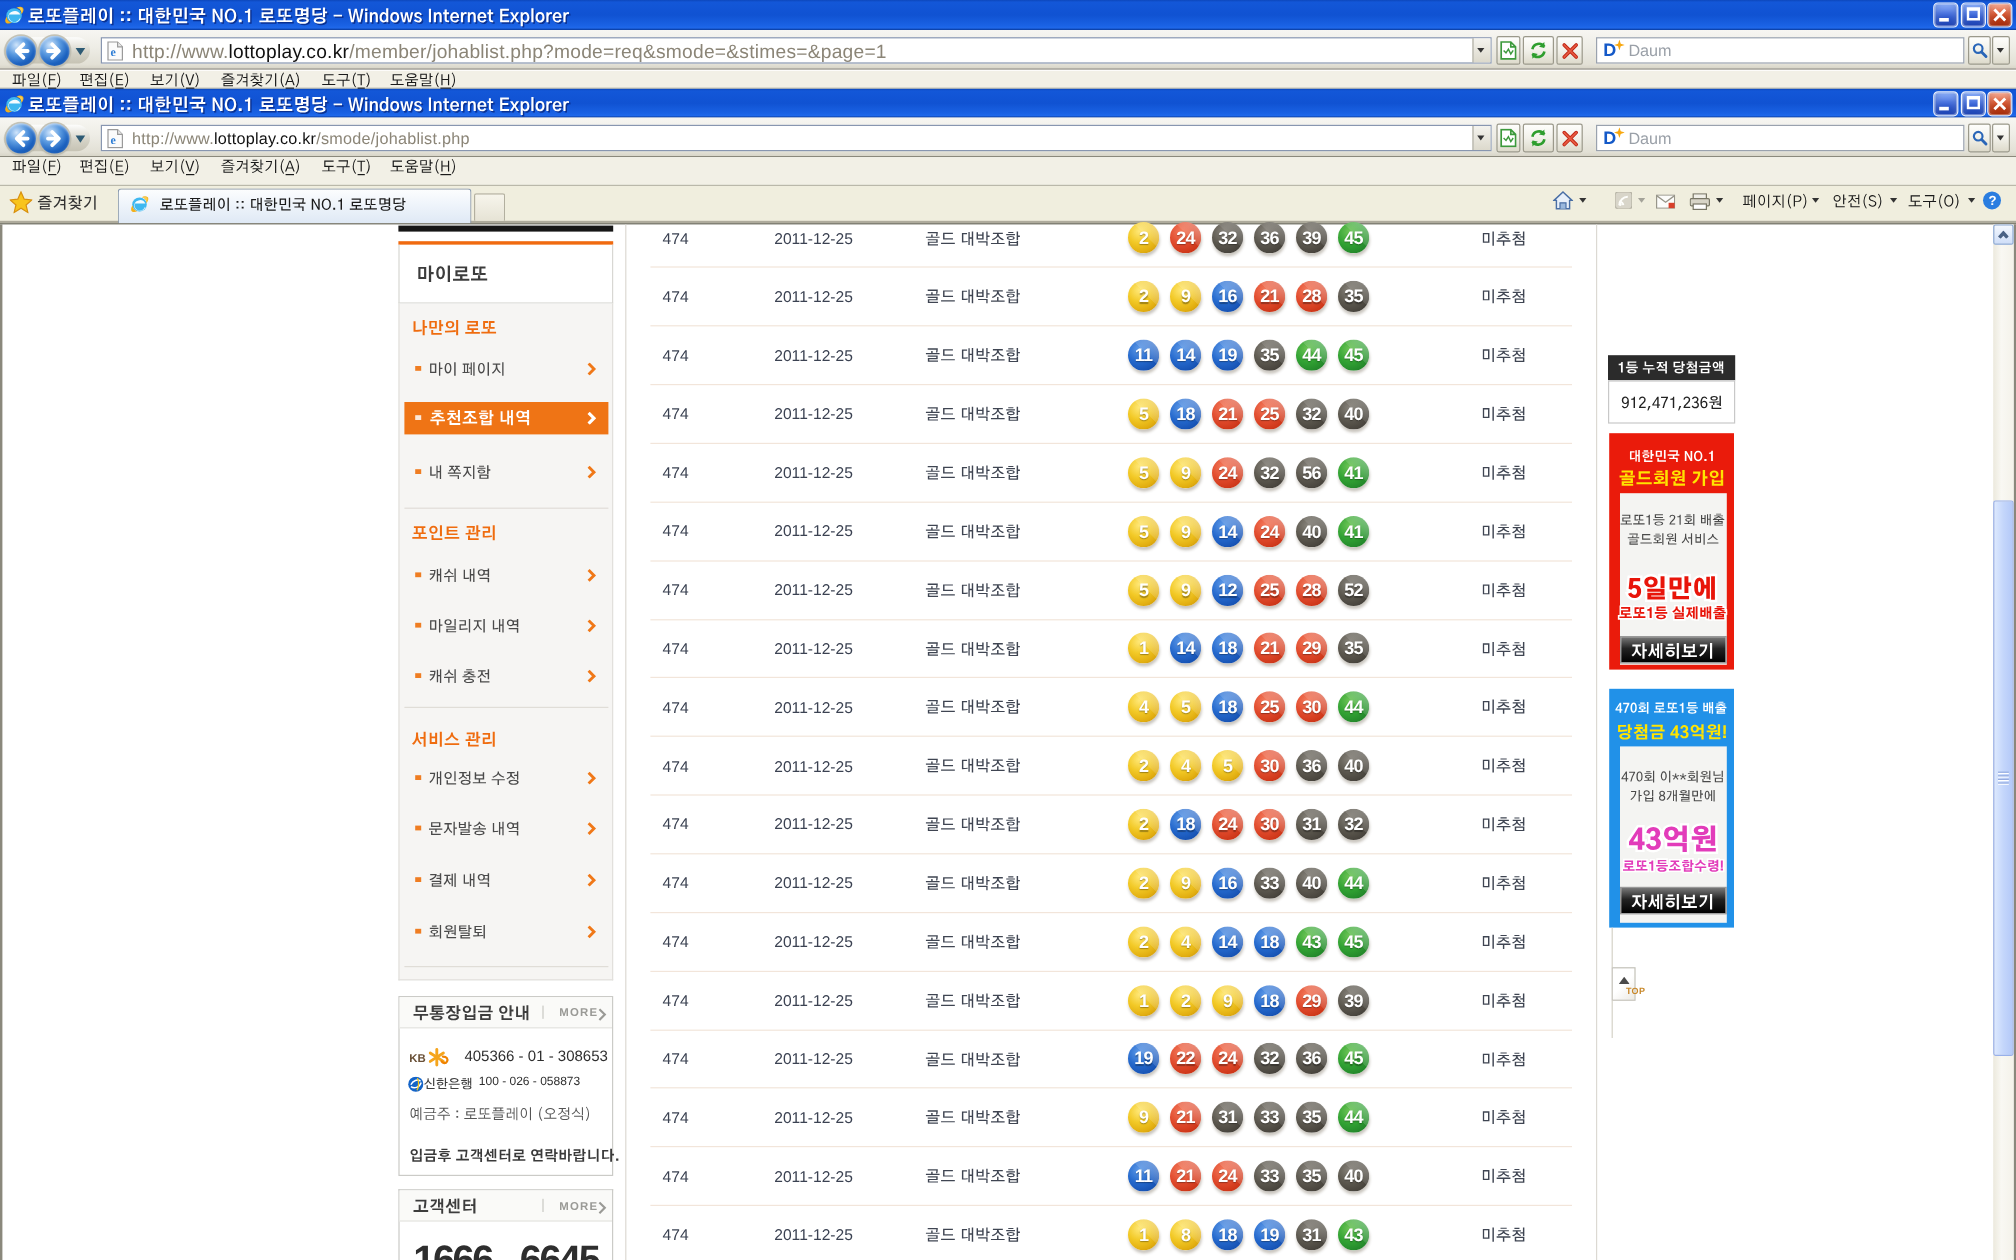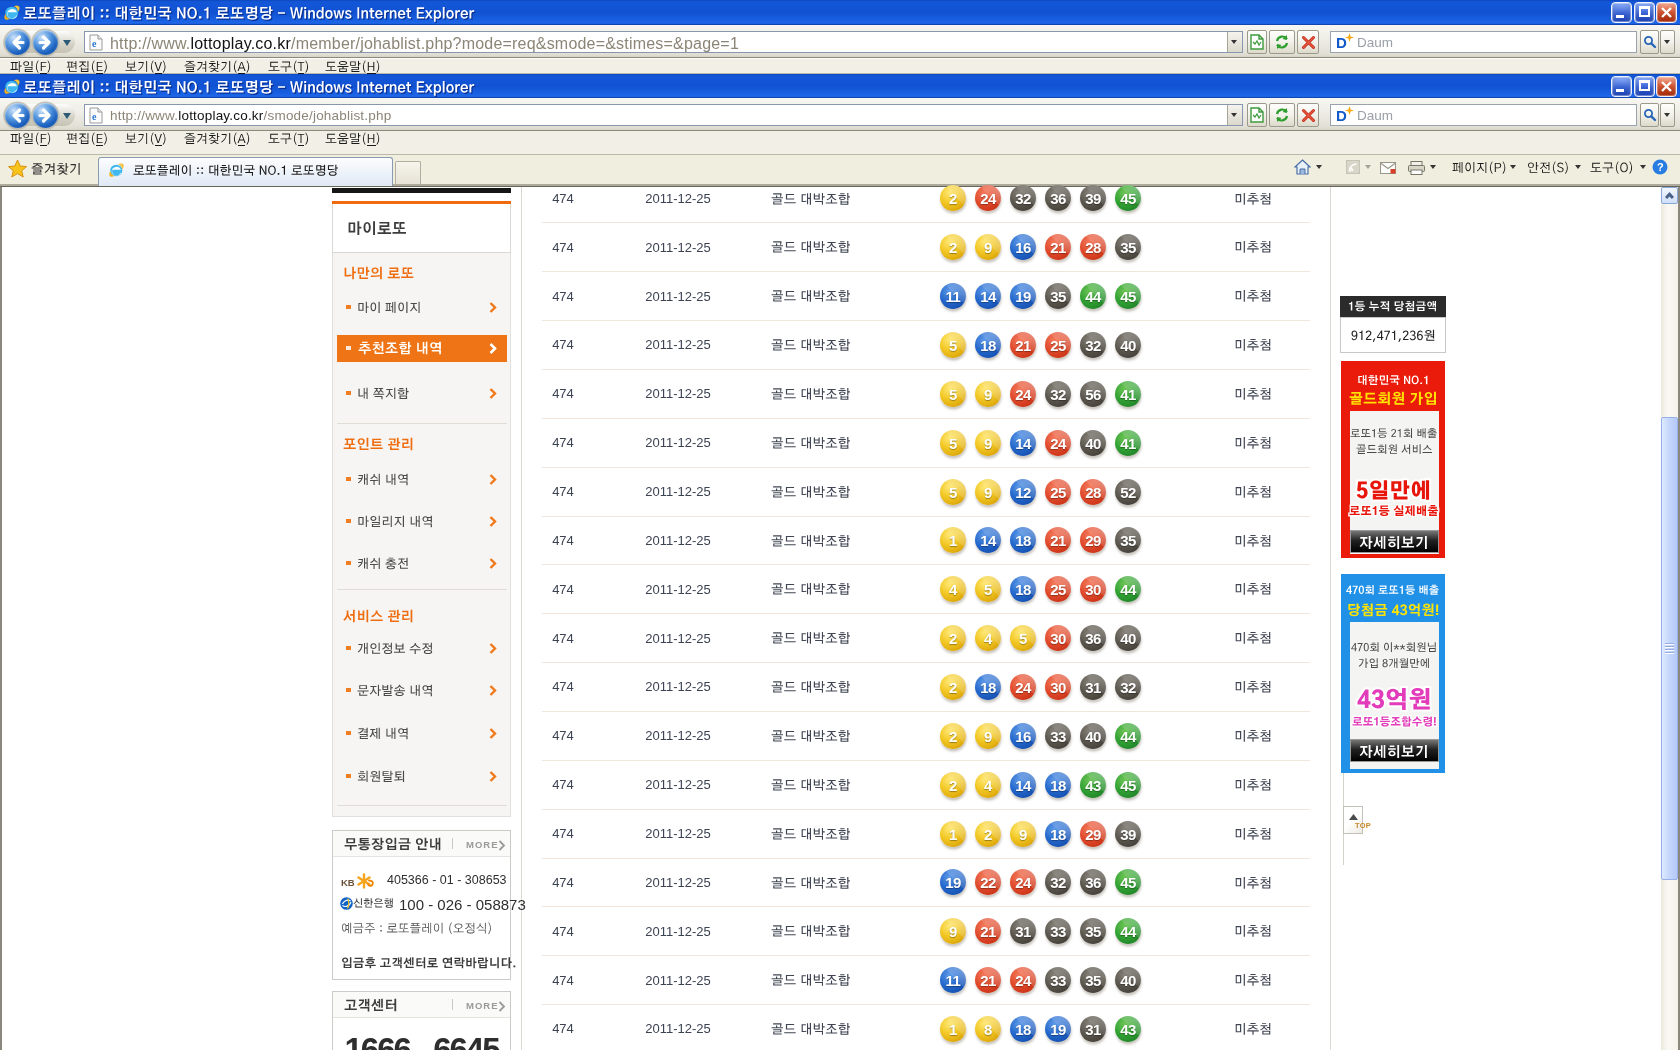--- a/index.html
+++ b/index.html
@@ -388,21 +388,21 @@
   </svg>
 <div class="a" style="left:387px;top:873px;font-size:12.5px;color:#2e2e2e">405366 - 01 - 308653</div>
 <svg class="a" style="left:340px;top:897px" width="13" height="13">
     <circle cx="6.5" cy="6.5" r="6.3" fill="#1464c8"></circle>
     <path d="M2.5 8.5 C5 10.5 9.5 9.5 11 5 M10.5 4 C8 2 4 3.5 2.4 7" stroke="#fff" stroke-width="1.2" fill="none"></path>
     <path d="M7.8 1.5 C9.2 3.5 9.2 9.5 7.4 11.5" stroke="#f8c818" stroke-width="1.1" fill="none"></path>
   </svg>
 <svg style="position:absolute;left:353px;top:895.2px;overflow:visible;" width="42" height="15">
     <path transform="translate(0,11.8)" d="M2.5 0.7V-2.5H3.5V-0.2H9.2V0.7ZM7.9 -1.8V-8.6H8.9V-1.8ZM0.5 -3.5Q1.0 -3.8 1.5 -4.1Q1.9 -4.5 2.3 -5.0Q2.8 -5.5 3.0 -6.1Q3.3 -6.7 3.3 -7.4V-8.3H4.2V-7.4Q4.2 -6.7 4.5 -6.1Q4.8 -5.5 5.2 -5.1Q5.6 -4.6 6.1 -4.3Q6.5 -4.0 6.9 -3.8L6.3 -3.1Q5.7 -3.4 4.9 -4.1Q4.1 -4.9 3.8 -5.6Q3.4 -4.8 2.7 -4.1Q1.9 -3.3 1.1 -2.9Z M12.4 0.7V-1.7H13.4V-0.1H19.0V0.7ZM17.7 -1.3V-8.6H18.7V-5.2H20.0V-4.3H18.7V-1.3ZM12.1 -7.4V-8.2H15.6V-7.4ZM10.8 -5.9V-6.7H16.6V-5.9ZM11.2 -3.8Q11.2 -4.5 11.9 -4.9Q12.7 -5.3 13.8 -5.3Q15.0 -5.3 15.7 -4.9Q16.5 -4.5 16.5 -3.8Q16.5 -3.1 15.7 -2.7Q15.0 -2.3 13.8 -2.3Q12.7 -2.3 11.9 -2.7Q11.2 -3.1 11.2 -3.8ZM12.2 -3.8Q12.2 -3.5 12.7 -3.3Q13.1 -3.1 13.8 -3.1Q14.5 -3.1 15.0 -3.3Q15.5 -3.5 15.5 -3.8Q15.5 -4.2 15.0 -4.4Q14.5 -4.6 13.8 -4.6Q13.1 -4.6 12.7 -4.4Q12.2 -4.2 12.2 -3.8Z M22.4 0.6V-2.0H23.3V-0.2H29.1V0.6ZM20.9 -2.8V-3.6H30.1V-2.8ZM22.0 -6.5Q22.0 -7.1 22.5 -7.6Q23.0 -8.0 23.8 -8.2Q24.5 -8.4 25.5 -8.4Q27.0 -8.4 28.0 -7.9Q29.1 -7.4 29.1 -6.5Q29.1 -5.9 28.6 -5.5Q28.1 -5.1 27.3 -4.9Q26.5 -4.7 25.5 -4.7Q24.0 -4.7 23.0 -5.2Q22.0 -5.6 22.0 -6.5ZM23.0 -6.5Q23.0 -6.0 23.8 -5.7Q24.5 -5.4 25.5 -5.4Q26.6 -5.4 27.3 -5.7Q28.0 -6.0 28.0 -6.5Q28.0 -7.0 27.3 -7.3Q26.6 -7.6 25.5 -7.6Q24.5 -7.6 23.8 -7.3Q23.0 -7.0 23.0 -6.5Z M32.7 -0.6Q32.7 -1.3 33.6 -1.7Q34.6 -2.1 36.2 -2.1Q37.9 -2.1 38.9 -1.7Q39.9 -1.3 39.9 -0.6Q39.9 0.2 38.9 0.6Q37.9 0.9 36.2 0.9Q34.6 0.9 33.6 0.6Q32.7 0.2 32.7 -0.6ZM33.7 -0.6Q33.7 0.2 36.3 0.2Q37.4 0.2 38.1 0.0Q38.8 -0.2 38.8 -0.6Q38.8 -1.3 36.3 -1.3Q33.7 -1.3 33.7 -0.6ZM36.8 -2.4V-8.4H37.7V-5.6H38.8V-8.6H39.7V-2.0H38.8V-4.8H37.7V-2.4ZM32.4 -7.5V-8.3H35.4V-7.5ZM31.3 -6.0V-6.8H36.3V-6.0ZM31.6 -4.0Q31.6 -4.7 32.3 -5.1Q33.0 -5.5 33.9 -5.5Q34.9 -5.5 35.5 -5.1Q36.2 -4.7 36.2 -4.0Q36.2 -3.4 35.5 -3.0Q34.9 -2.6 33.9 -2.6Q33.0 -2.6 32.3 -3.0Q31.6 -3.4 31.6 -4.0ZM32.6 -4.0Q32.6 -3.7 33.0 -3.5Q33.4 -3.3 33.9 -3.3Q34.5 -3.3 34.8 -3.5Q35.2 -3.7 35.2 -4.0Q35.2 -4.4 34.8 -4.6Q34.5 -4.7 33.9 -4.7Q33.3 -4.7 33.0 -4.6Q32.6 -4.4 32.6 -4.0Z" fill="#3f3f3f"></path>
   </svg>
-<div class="a" style="left:399px;top:896px;font-size:15px;color:#2e2e2e">100 - 026 - 058873</div>
+<div class="a" style="left:399px;top:896px;font-size:10px;color:#2e2e2e">100 - 026 - 058873</div>
 <svg style="position:absolute;left:341px;top:918.6px;overflow:visible;" width="153" height="18">
     <path transform="translate(0,13.4)" d="M1.1 -4.9Q1.1 -6.8 1.6 -7.9Q2.2 -9.0 3.3 -9.0Q4.3 -9.0 4.9 -7.9Q5.5 -6.8 5.5 -4.9Q5.5 -3.8 5.3 -2.9Q5.0 -2.0 4.5 -1.4Q4.0 -0.9 3.3 -0.9Q2.5 -0.9 2.0 -1.4Q1.5 -2.0 1.3 -2.9Q1.1 -3.8 1.1 -4.9ZM2.0 -4.9Q2.0 -3.5 2.3 -2.6Q2.6 -1.7 3.3 -1.7Q4.0 -1.7 4.3 -2.6Q4.6 -3.5 4.6 -4.9Q4.6 -6.4 4.3 -7.3Q4.0 -8.2 3.3 -8.2Q2.9 -8.2 2.7 -7.9Q2.4 -7.6 2.3 -7.2Q2.1 -6.7 2.0 -6.1Q2.0 -5.6 2.0 -4.9ZM5.0 -2.5V-3.3H7.0V-6.5H5.0V-7.3H7.0V-9.3H7.8V0.6H7.0V-2.5ZM9.2 1.1V-9.6H10.1V1.1Z M13.4 -8.3V-9.1H21.1Q21.1 -7.2 20.6 -5.3H19.7Q19.9 -6.1 20.1 -7.0Q20.2 -7.8 20.2 -8.3ZM12.0 -4.8V-5.6H22.5V-4.8ZM13.7 0.8V-3.1H20.9V0.8ZM14.6 0.0H20.0V-2.3H14.6Z M24.4 -5.0Q25.0 -5.2 25.6 -5.4Q26.3 -5.7 26.9 -6.1Q27.5 -6.4 27.9 -6.9Q28.3 -7.4 28.3 -7.9V-8.4H25.1V-9.2H32.6V-8.4H29.4V-7.9Q29.4 -7.2 30.1 -6.6Q30.8 -6.0 31.6 -5.6Q32.4 -5.2 33.3 -5.0L32.9 -4.3Q31.6 -4.7 30.5 -5.4Q29.3 -6.1 28.9 -6.8Q28.4 -6.1 27.3 -5.4Q26.1 -4.7 24.8 -4.3ZM23.6 -2.6V-3.4H34.0V-2.6H29.3V1.1H28.4V-2.6Z M39.3 -1.0V-2.4H40.8V-1.0ZM39.3 -5.6V-7.0H40.8V-5.6Z M47.5 -2.8V-6.3H54.0V-8.1H47.5V-8.9H54.9V-5.5H48.5V-3.6H55.1V-2.8ZM45.9 -0.0V-0.8H50.8V-3.2H51.7V-0.8H56.4V-0.0Z M58.8 -3.7V-8.8H62.3V-8.0H59.7V-4.5H59.9Q61.2 -4.5 62.4 -4.6V-3.8Q60.8 -3.7 59.2 -3.7ZM62.9 -3.7V-8.8H66.7V-8.0H63.7V-4.5H66.8V-3.7ZM57.5 -0.2V-1.0H62.3V-3.3H63.2V-1.0H67.9V-0.2Z M69.9 -6.4V-7.1H71.7V-8.7H70.2V-9.5H78.4V-8.7H76.8V-7.1H78.6V-6.4ZM72.6 -7.1H75.9V-8.7H72.6ZM69.0 -4.6V-5.4H79.5V-4.6ZM70.6 0.9V-1.7H77.1V-2.8H70.5V-3.6H78.0V-1.0H71.5V0.1H78.3V0.9Z M81.3 -0.9V-5.2H84.2V-7.9H81.3V-8.7H85.0V-4.5H82.2V-1.7H82.4Q83.9 -1.7 85.7 -1.9V-1.2Q83.6 -0.9 81.7 -0.9ZM89.3 1.1V-9.6H90.1V1.1ZM85.5 -4.5V-5.3H87.0V-9.3H87.8V0.6H87.0V-4.5Z M92.9 -4.9Q92.9 -6.8 93.6 -7.9Q94.3 -9.0 95.5 -9.0Q96.8 -9.0 97.5 -7.9Q98.2 -6.8 98.2 -4.9Q98.2 -3.1 97.5 -2.0Q96.8 -0.8 95.5 -0.8Q94.3 -0.8 93.6 -1.9Q92.9 -3.1 92.9 -4.9ZM93.8 -4.9Q93.8 -3.5 94.2 -2.6Q94.7 -1.6 95.5 -1.6Q96.4 -1.6 96.8 -2.6Q97.3 -3.5 97.3 -4.9Q97.3 -6.3 96.8 -7.3Q96.4 -8.2 95.5 -8.2Q94.7 -8.2 94.2 -7.3Q93.8 -6.3 93.8 -4.9ZM100.6 1.1V-9.6H101.5V1.1Z M108.2 -4.2Q108.2 -7.6 110.3 -10.2L110.9 -9.8Q110.6 -9.2 110.5 -9.0Q110.3 -8.8 110.0 -8.2Q109.7 -7.6 109.6 -7.1Q109.4 -6.6 109.3 -5.8Q109.2 -5.1 109.2 -4.2Q109.2 -3.2 109.3 -2.3Q109.5 -1.5 109.8 -0.7Q110.1 -0.0 110.3 0.4Q110.5 0.8 110.9 1.4L110.3 1.8Q109.4 0.6 108.8 -0.8Q108.2 -2.2 108.2 -4.2Z M113.5 -6.3Q113.5 -7.5 114.7 -8.3Q115.8 -9.0 117.5 -9.0Q119.2 -9.0 120.4 -8.3Q121.5 -7.5 121.5 -6.3Q121.5 -5.1 120.4 -4.4Q119.2 -3.6 117.5 -3.6Q115.8 -3.6 114.7 -4.4Q113.5 -5.1 113.5 -6.3ZM114.5 -6.3Q114.5 -5.5 115.4 -4.9Q116.3 -4.4 117.5 -4.4Q118.8 -4.4 119.7 -4.9Q120.6 -5.5 120.6 -6.3Q120.6 -7.1 119.7 -7.7Q118.8 -8.2 117.5 -8.2Q116.3 -8.2 115.4 -7.7Q114.5 -7.2 114.5 -6.3ZM112.3 -0.2V-1.0H117.1V-3.8H118.0V-1.0H122.7V-0.2Z M124.0 -3.9Q124.5 -4.1 125.0 -4.4Q125.5 -4.7 126.0 -5.1Q126.5 -5.5 126.8 -6.1Q127.1 -6.6 127.1 -7.2V-8.2H124.6V-9.0H130.6V-8.2H128.1V-7.2Q128.1 -6.7 128.4 -6.2Q128.8 -5.7 129.2 -5.3Q129.7 -5.0 130.1 -4.7Q130.5 -4.5 130.9 -4.3L130.4 -3.7Q129.7 -4.0 128.9 -4.6Q128.1 -5.2 127.6 -5.9Q127.3 -5.2 126.4 -4.4Q125.5 -3.6 124.5 -3.2ZM130.1 -6.1V-6.9H132.4V-9.6H133.3V-3.0H132.4V-6.1ZM125.8 -1.0Q125.8 -1.9 126.8 -2.4Q127.9 -3.0 129.7 -3.0Q131.4 -3.0 132.5 -2.4Q133.5 -1.9 133.5 -1.0Q133.5 -0.0 132.5 0.5Q131.4 1.0 129.7 1.0Q127.9 1.0 126.8 0.5Q125.8 -0.0 125.8 -1.0ZM126.8 -1.0Q126.8 -0.4 127.5 -0.1Q128.3 0.2 129.7 0.2Q131.0 0.2 131.8 -0.1Q132.6 -0.4 132.6 -1.0Q132.6 -1.6 131.8 -1.9Q131.0 -2.2 129.7 -2.2Q128.3 -2.2 127.5 -1.9Q126.8 -1.6 126.8 -1.0Z M135.4 -4.3Q136.7 -5.0 137.7 -6.0Q138.7 -7.1 138.7 -8.4V-9.2H139.5V-8.4Q139.5 -7.7 139.9 -7.1Q140.2 -6.5 140.7 -6.0Q141.2 -5.5 141.7 -5.2Q142.2 -4.9 142.6 -4.6L142.1 -4.0Q141.4 -4.3 140.5 -5.1Q139.6 -5.9 139.1 -6.7Q138.7 -5.8 137.8 -5.0Q136.9 -4.2 135.9 -3.7ZM143.9 -3.2V-9.6H144.8V-3.2ZM137.4 -1.8V-2.6H144.8V1.2H143.9V-1.8Z M147.2 1.4Q148.1 0.1 148.5 -1.2Q149.0 -2.4 149.0 -4.2Q149.0 -5.2 148.8 -6.1Q148.7 -6.9 148.4 -7.6Q148.1 -8.3 147.9 -8.8Q147.6 -9.2 147.2 -9.8L147.9 -10.2Q149.9 -7.6 149.9 -4.2Q149.9 -2.3 149.3 -0.8Q148.8 0.6 147.9 1.8Z" fill="#555"></path>
   </svg>
 <svg style="position:absolute;left:341px;top:953.8px;overflow:visible;" width="177" height="17">
     <path transform="translate(0,13.2)" d="M2.6 0.9V-3.6H4.1V-2.6H8.9V-3.6H10.4V0.9ZM4.1 -0.3H8.9V-1.5H4.1ZM8.9 -4.0V-9.9H10.4V-4.0ZM1.1 -7.0Q1.1 -8.2 2.0 -8.9Q2.8 -9.7 4.2 -9.7Q5.5 -9.7 6.4 -8.9Q7.2 -8.2 7.2 -7.0Q7.2 -5.8 6.4 -5.1Q5.5 -4.4 4.2 -4.4Q2.8 -4.4 2.0 -5.1Q1.1 -5.8 1.1 -7.0ZM2.6 -7.0Q2.6 -6.4 3.0 -5.9Q3.5 -5.5 4.2 -5.5Q4.9 -5.5 5.3 -5.9Q5.7 -6.4 5.7 -7.0Q5.7 -7.7 5.3 -8.1Q4.9 -8.5 4.2 -8.5Q3.5 -8.5 3.0 -8.1Q2.6 -7.7 2.6 -7.0Z M13.8 0.9V-3.5H21.5V0.9ZM15.3 -0.4H20.0V-2.2H15.3ZM12.3 -4.8V-6.0H22.9V-4.8ZM13.6 -8.3V-9.5H21.7Q21.7 -8.8 21.5 -7.7Q21.4 -6.5 21.2 -5.8H19.8Q20.0 -6.4 20.1 -7.2Q20.2 -7.9 20.2 -8.3Z M24.0 -1.3V-2.5H34.7V-1.3H30.1V1.1H28.6V-1.3ZM26.8 -8.8V-9.9H31.9V-8.8ZM24.9 -7.0V-8.1H33.8V-7.0ZM25.5 -4.9Q25.5 -5.3 25.8 -5.7Q26.1 -6.0 26.7 -6.2Q27.2 -6.4 27.9 -6.5Q28.6 -6.6 29.4 -6.6Q31.0 -6.6 32.1 -6.1Q33.2 -5.7 33.2 -4.9Q33.2 -4.4 32.7 -4.0Q32.1 -3.6 31.3 -3.4Q30.4 -3.2 29.4 -3.2Q28.6 -3.2 27.9 -3.3Q27.2 -3.4 26.7 -3.6Q26.1 -3.8 25.8 -4.2Q25.5 -4.5 25.5 -4.9ZM27.2 -4.9Q27.2 -4.3 29.4 -4.3Q31.6 -4.3 31.6 -4.9Q31.6 -5.6 29.4 -5.6Q27.2 -5.6 27.2 -4.9Z M39.1 -0.2V-1.5H42.8V-5.4H44.3V-1.5H49.8V-0.2ZM40.5 -7.7V-9.0H48.5Q48.5 -5.9 47.9 -2.9H46.4Q46.7 -4.1 46.9 -5.5Q47.1 -6.8 47.1 -7.7Z M52.7 -1.5V-2.7H60.7V1.1H59.2V-1.5ZM56.9 -3.3V-9.8H58.2V-7.0H59.3V-9.9H60.7V-3.1H59.3V-5.7H58.2V-3.3ZM51.2 -4.3Q52.7 -5.0 53.6 -6.0Q54.6 -7.0 54.7 -8.0H51.7V-9.3H56.3Q56.3 -5.3 52.0 -3.3Z M64.7 0.8V-2.8H66.2V-0.5H72.7V0.8ZM71.1 -2.0V-9.9H72.5V-2.0ZM67.4 -6.3V-7.6H68.9V-9.8H70.2V-2.2H68.9V-6.3ZM62.4 -3.9Q64.9 -5.7 64.9 -8.2V-9.5H66.3V-8.2Q66.3 -7.3 66.7 -6.5Q67.1 -5.6 67.6 -5.1Q68.1 -4.6 68.6 -4.2L67.6 -3.3Q67.1 -3.6 66.5 -4.3Q65.9 -5.0 65.6 -5.6Q65.3 -5.0 64.7 -4.2Q64.0 -3.5 63.4 -3.0Z M80.8 -4.4V-5.8H82.7V-9.9H84.2V1.0H82.7V-4.4ZM75.4 -1.0V-9.0H80.6V-7.8H76.8V-5.7H80.2V-4.5H76.8V-2.3H77.2Q79.5 -2.3 81.5 -2.5V-1.3Q79.0 -1.0 76.1 -1.0Z M86.1 0.0V-1.2H90.7V-3.4H92.3V-1.2H96.8V0.0ZM87.6 -2.8V-6.6H93.9V-8.0H87.6V-9.3H95.3V-5.4H89.1V-4.1H95.5V-2.8Z M103.4 0.7V-2.8H104.9V-0.5H111.3V0.7ZM106.7 -4.5V-5.7H109.5V-7.5H106.7V-8.7H109.5V-9.9H111.0V-1.9H109.5V-4.5ZM101.6 -6.6Q101.6 -7.9 102.4 -8.7Q103.3 -9.5 104.6 -9.5Q106.0 -9.5 106.8 -8.7Q107.6 -7.9 107.6 -6.6Q107.6 -5.3 106.8 -4.5Q106.0 -3.7 104.6 -3.7Q103.3 -3.7 102.4 -4.5Q101.6 -5.3 101.6 -6.6ZM103.1 -6.6Q103.1 -5.8 103.5 -5.3Q103.9 -4.9 104.6 -4.9Q105.3 -4.9 105.7 -5.3Q106.1 -5.8 106.1 -6.6Q106.1 -7.3 105.7 -7.8Q105.3 -8.3 104.6 -8.3Q103.9 -8.3 103.5 -7.8Q103.1 -7.3 103.1 -6.6Z M114.6 -1.2V-2.4H122.2V1.1H120.8V-1.2ZM120.8 -2.9V-9.9H122.2V-6.9H123.7V-5.6H122.2V-2.9ZM113.6 -3.5V-7.1H117.8V-8.3H113.5V-9.4H119.2V-5.9H115.0V-4.7H115.3Q117.8 -4.7 120.2 -5.0V-3.9Q118.7 -3.7 116.9 -3.6Q115.0 -3.5 114.1 -3.5Z M132.4 1.0V-9.9H133.8V-5.6H135.5V-4.2H133.8V1.0ZM125.3 -1.0V-9.1H126.8V-6.5H129.2V-9.1H130.6V-1.0ZM126.8 -2.3H129.2V-5.1H126.8Z M138.3 1.0V-3.3H139.7V-2.3H144.3V-3.3H145.8V1.0ZM139.7 -0.2H144.3V-1.3H139.7ZM144.3 -3.6V-9.9H145.8V-7.3H147.1V-6.0H145.8V-3.6ZM137.0 -3.8V-7.2H141.3V-8.3H137.0V-9.5H142.7V-6.1H138.4V-5.0H138.8Q141.3 -5.0 143.7 -5.3V-4.2Q142.2 -4.0 140.4 -3.9Q138.6 -3.8 137.6 -3.8Z M156.3 1.0V-9.9H157.8V1.0ZM149.3 -1.4V-9.1H150.8V-2.7H151.1Q153.0 -2.7 155.5 -3.1V-1.8Q154.2 -1.6 152.5 -1.5Q150.8 -1.4 149.8 -1.4Z M167.5 1.0V-9.9H169.0V-5.7H170.7V-4.2H169.0V1.0ZM160.8 -1.3V-8.9H165.9V-7.7H162.3V-2.6H162.5Q164.6 -2.6 166.8 -2.9V-1.7Q164.3 -1.3 161.3 -1.3Z M172.4 0.0V-1.8H174.3V0.0Z" fill="#3a3a3a"></path>
   </svg>
 <div class="a" style="left:332px;top:991px;width:179px;height:59px;background:#fff;border:1px solid #cbcbc7;border-bottom:0"></div>
 <div class="a" style="left:333px;top:992px;width:177px;height:26px;background:#fafaf8;border-bottom:1px solid #e4e4e0"></div>
 <svg style="position:absolute;left:344px;top:994.9px;overflow:visible;" width="55" height="20">
     <path transform="translate(0,15.1)" d="M0.6 -0.2V-1.7H4.9V-6.2H6.6V-1.7H12.8V-0.2ZM2.2 -8.8V-10.3H11.4Q11.4 -6.7 10.7 -3.3H9.0Q9.3 -4.7 9.5 -6.3Q9.7 -7.8 9.7 -8.8Z M16.2 -1.7V-3.1H25.3V1.3H23.7V-1.7ZM21.0 -3.8V-11.2H22.5V-8.0H23.7V-11.4H25.3V-3.6H23.7V-6.5H22.5V-3.8ZM14.4 -4.9Q16.2 -5.7 17.2 -6.8Q18.3 -8.0 18.5 -9.1H15.1V-10.6H20.2Q20.2 -6.1 15.4 -3.7Z M30.0 0.9V-3.2H31.6V-0.6H39.1V0.9ZM37.2 -2.3V-11.4H38.8V-2.3ZM33.0 -7.2V-8.7H34.7V-11.2H36.2V-2.5H34.7V-7.2ZM27.3 -4.5Q30.1 -6.6 30.1 -9.3V-10.9H31.8V-9.4Q31.8 -8.4 32.2 -7.4Q32.7 -6.4 33.2 -5.8Q33.8 -5.2 34.3 -4.8L33.2 -3.7Q32.7 -4.1 32.0 -4.9Q31.3 -5.7 31.0 -6.5Q30.6 -5.7 29.9 -4.8Q29.1 -4.0 28.4 -3.4Z M48.3 -5.0V-6.6H50.4V-11.4H52.2V1.2H50.4V-5.0ZM42.1 -1.2V-10.3H48.1V-8.9H43.7V-6.5H47.7V-5.1H43.7V-2.6H44.2Q46.8 -2.6 49.1 -2.9V-1.5Q46.3 -1.2 42.9 -1.2Z" fill="#3d3d3d"></path>

